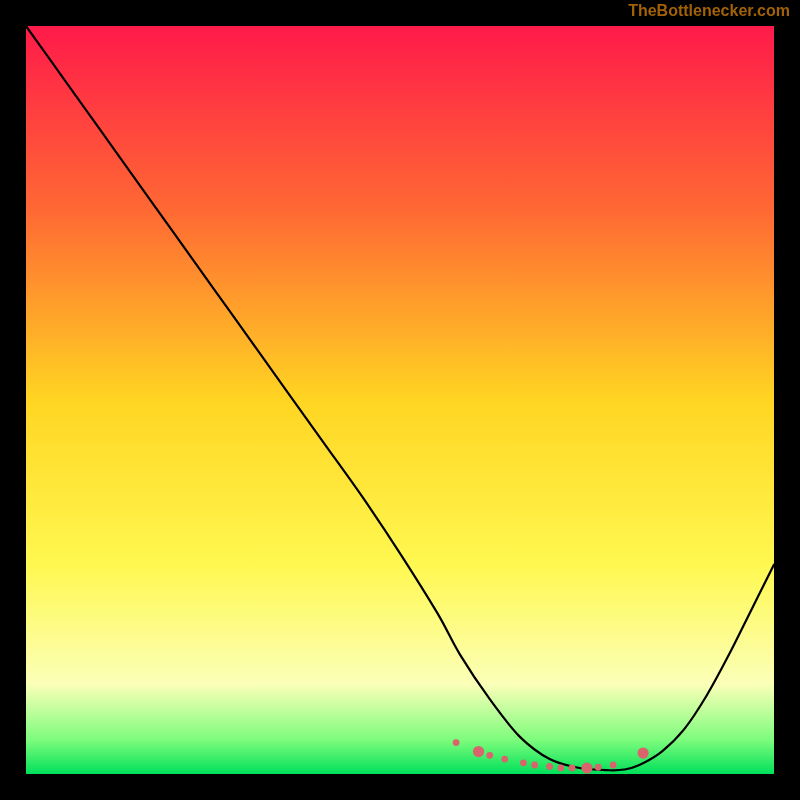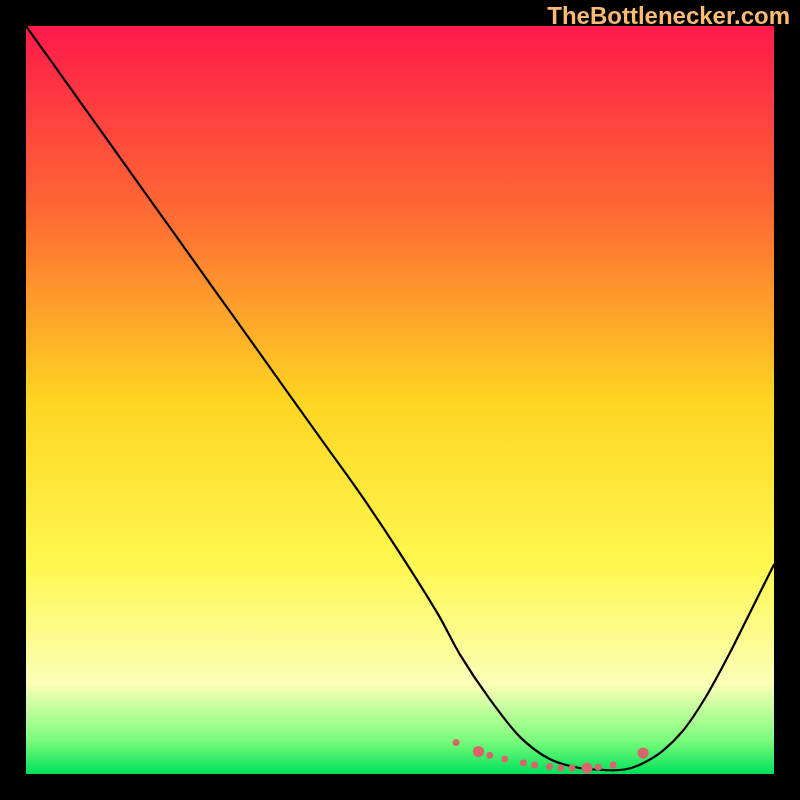--- a/index.html
+++ b/index.html
@@ -14,22 +14,22 @@
   .container {
     position: relative;
     width: 800px;
     height: 800px;
     background: #000000;
   }
   .watermark {
     position: absolute;
     top: 2px;
     right: 10px;
-    color: #fdba74;
-    font-size: 24px;
+    color: #a16207;
+    font-size: 16px;
     font-weight: bold;
     z-index: 10;
   }
   .plot-area {
     position: absolute;
     left: 26px;
     top: 26px;
     width: 748px;
     height: 748px;
   }

